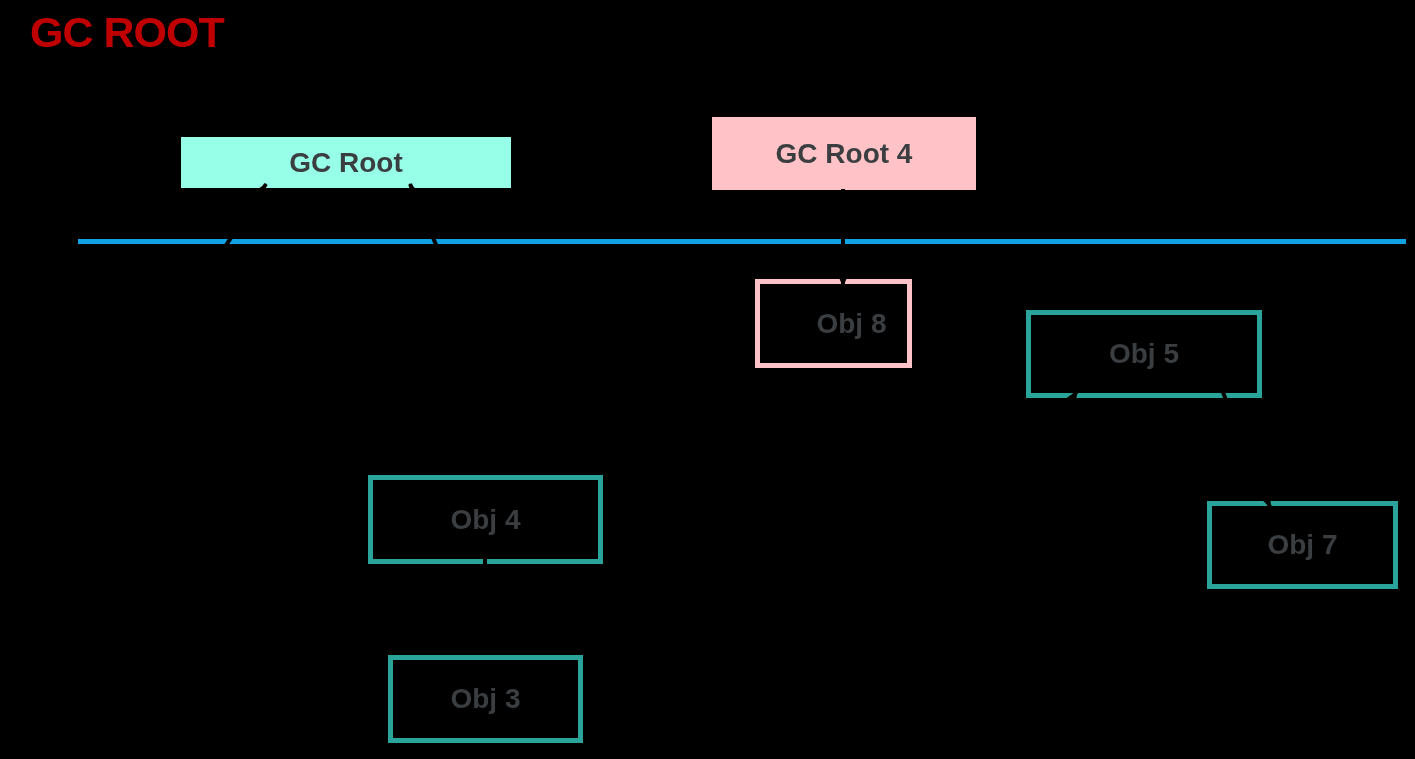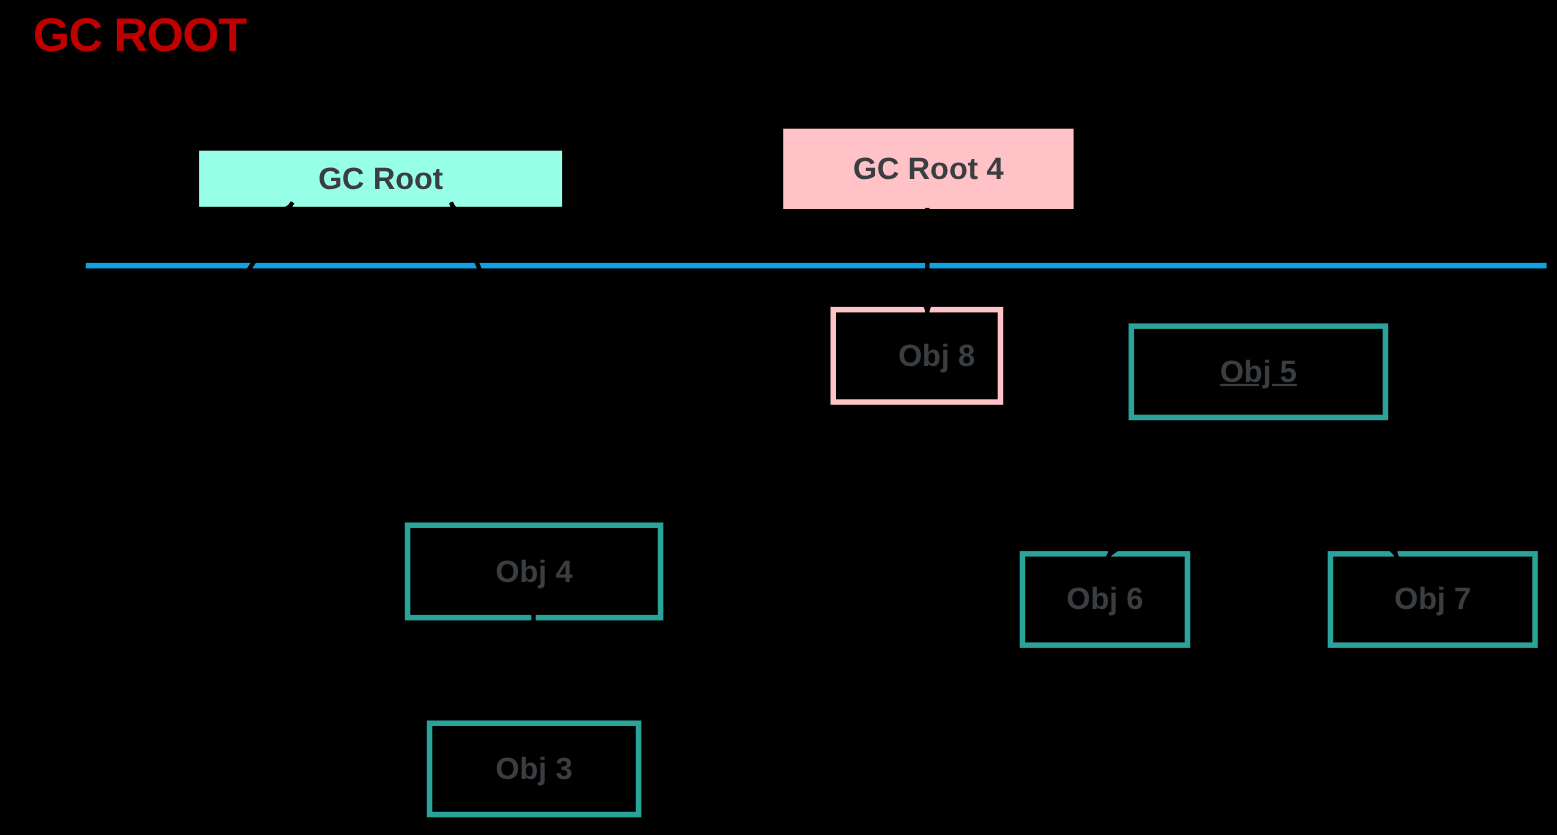--- a/index.html
+++ b/index.html
@@ -32,21 +32,21 @@
     position:absolute;box-sizing:border-box;
     border:5px solid var(--teal,#2aa49a);
     display:flex;align-items:center;justify-content:center;
     color:var(--ink,#3b3e41);font-size:28px;font-weight:600;
     background:transparent;z-index:2;
   }
   .obj-box.pinkline{ border-color:var(--pink,#ffc3c7);padding-left:36px; }
   .obj1{left:116px;top:288px;width:155px;height:89px;}
   .obj2{left:395px;top:288px;width:192px;height:88px;}
   .obj8{left:755px;top:279px;width:157px;height:89px;}
-  .obj5{left:1026px;top:294px;width:236px;height:88px;text-decoration:underline;}
+  .obj5{left:1026px;top:310px;width:236px;height:88px;}
   .obj4{left:368px;top:475px;width:235px;height:89px;}
   .obj6{left:927px;top:501px;width:155px;height:88px;}
   .obj7{left:1207px;top:501px;width:191px;height:88px;}
   .obj3{left:388px;top:655px;width:195px;height:88px;}
   svg.arrows{
     position:absolute;left:0;top:0;width:1415px;height:759px;
     z-index:5;pointer-events:none;
   }
   svg.arrows line{ stroke:var(--arrow,#000); stroke-width:4; }
   svg.arrows .head{ fill:var(--arrow,#000); }
@@ -59,21 +59,20 @@
   <h1 class="page-title">GC ROOT</h1>
 
   <div class="divider"></div>
 
   <div class="root-box mint">GC Root</div>
   <div class="root-box pinkfill">GC Root 4</div>
 
   <div class="obj-box pinkline obj8">Obj 8</div>
   <div class="obj-box obj5">Obj 5</div>
   <div class="obj-box obj4">Obj 4</div>
-  <div class="obj-box obj6">Obj 6</div>
   <div class="obj-box obj7">Obj 7</div>
   <div class="obj-box obj3">Obj 3</div>
 
   <svg class="arrows" viewBox="0 0 1415 759" xmlns="http://www.w3.org/2000/svg">
     <defs>
       <marker id="ah-end" markerUnits="userSpaceOnUse" markerWidth="14" markerHeight="12" viewBox="0 0 14 12" refX="13" refY="6" orient="auto">
         <path class="head" d="M0,0 L14,6 L0,12 Z" fill="#000000"></path>
       </marker>
       <marker id="ah-start" markerUnits="userSpaceOnUse" markerWidth="14" markerHeight="12" viewBox="0 0 14 12" refX="13" refY="6" orient="auto-start-reverse">
         <path class="head" d="M0,0 L14,6 L0,12 Z" fill="#000000"></path>

